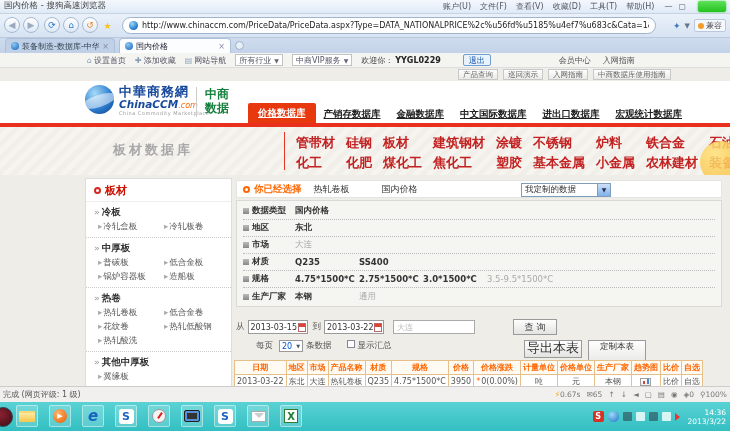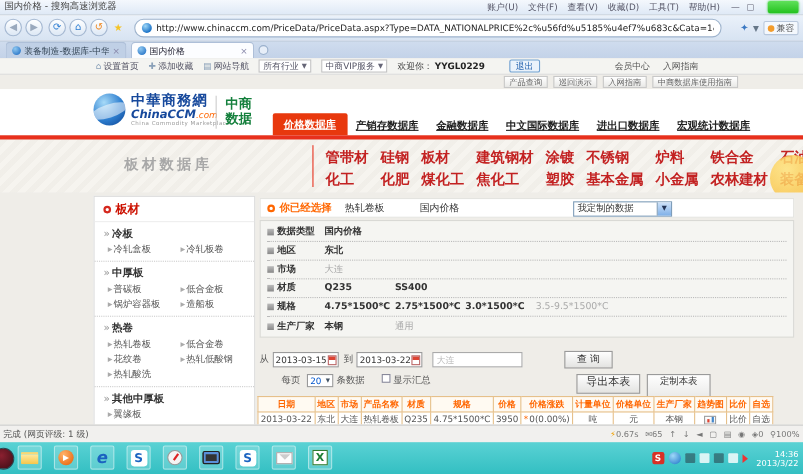--- a/index.html
+++ b/index.html
@@ -156,21 +156,21 @@
   .search-btn { margin-left:38px; width:44px; height:16px; border:1px solid #9a9a9a;
     background:linear-gradient(#fefefe,#e3e3e1); font-size:9px; color:#333; text-align:center; line-height:14px; }
 
   .pagerow { position:absolute; top:160px; left:0; right:0; height:15px; display:flex; align-items:flex-start;margin-left:20px; }
   .pp-select { width:24px; height:12px; border:1px solid #999; background:#fff; display:flex;
     align-items:center; justify-content:space-between; padding:0 2px; margin:0 3px; }
   .pp-select .v { color:#05c; font-size:8px; }
   .pp-select .caret { font-size:5px; color:#456; }
   .checkbox { width:8px; height:8px; border:1px solid #889; background:#fff; margin:0 3px 0 12px; }
   .export-btn { position:absolute; left:268px; width:58px; height:18px; border:1px solid #9a9a9a;
-    background:linear-gradient(#fefefe,#e3e3e1); font-size:10px; color:#333; text-align:center; line-height:13px; }
+    background:linear-gradient(#fefefe,#e3e3e1); font-size:13px; color:#333; text-align:center; line-height:13px; }
   .custom-btn { position:absolute; left:332px; width:58px; height:29px; border:1px solid #9a9a9a;
     background:linear-gradient(#fefefe,#e3e3e1); font-size:8.5px; color:#333; text-align:center; line-height:13px;font-family:Liberation Mono, monospace; }
 
   table.price { position:absolute; top:180px; left:-2px; border-collapse:collapse; background:#fff; }
   table.price th { border:1px solid #e6c08a; background:#fffaf2; color:#f60; font-weight:bold;
     font-size:8px; padding:1px 2px; white-space:nowrap; }
   table.price td { border:1px solid #e6c08a; font-size:8px; color:#555; text-align:center;
     padding:1px 2px; white-space:nowrap; }
   td.datecell { color:#777; }
   .mark { color:#f60; margin-right:1px; }

